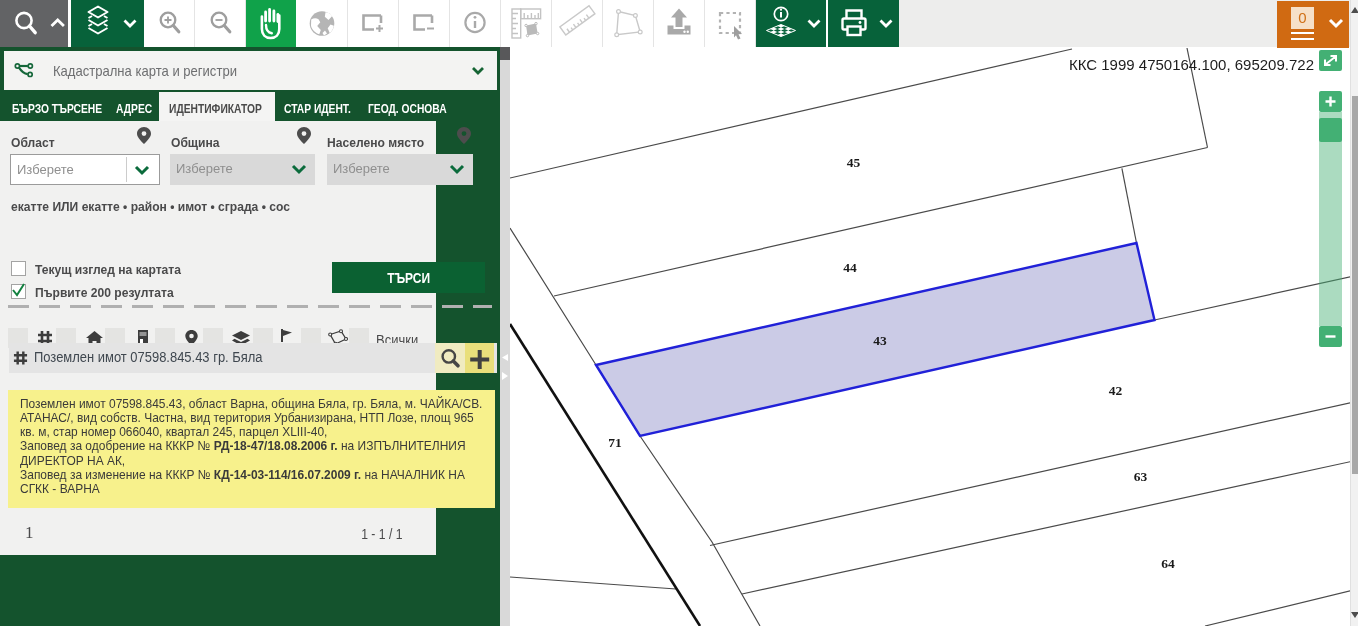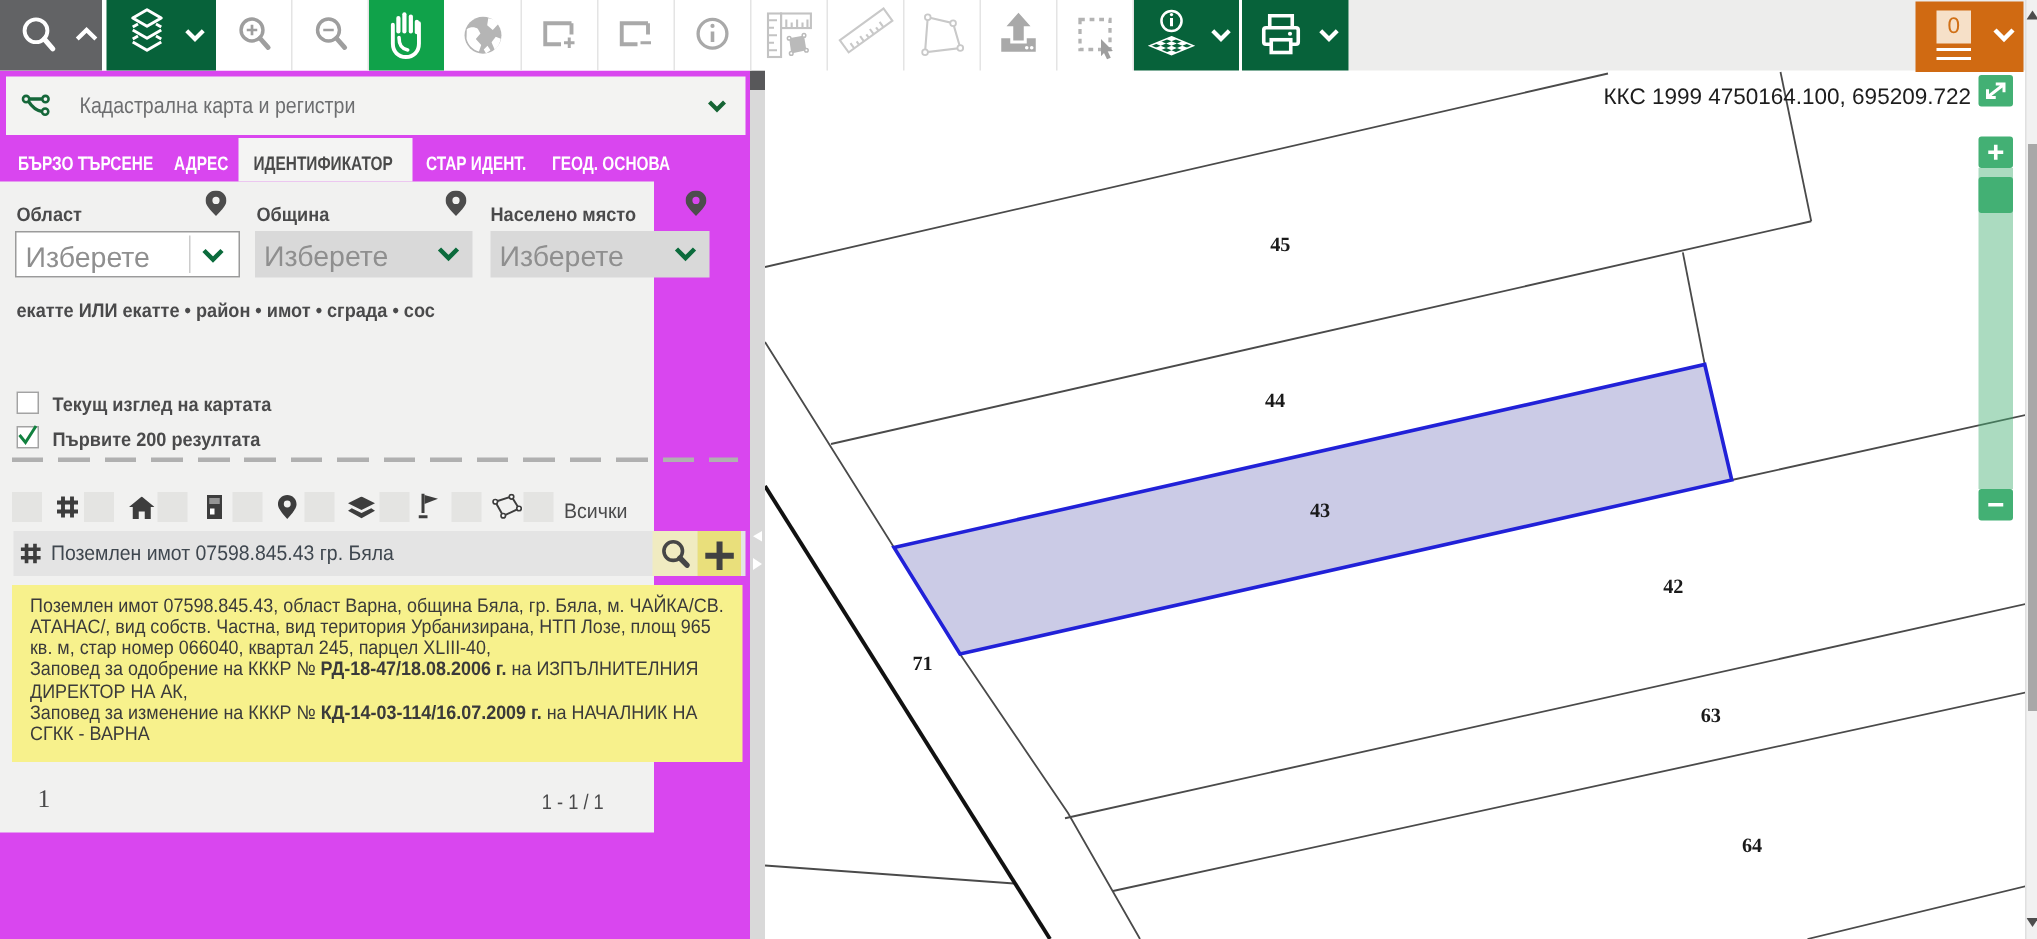--- a/index.html
+++ b/index.html
@@ -6,41 +6,41 @@
 html,body { width:1358px; height:626px; overflow:hidden; font-family:"Liberation Sans",sans-serif; }
 #app { position:relative; width:1358px; height:626px; background:#fff; }
 
 
 #toolbar { position:absolute; left:0; top:0; width:1350px; height:47px; background:#fff; }
 #tb-right-bg { position:absolute; left:899px; top:0; width:451px; height:47px; background:#ededec; }
 .tbtn { position:absolute; top:0; height:47px; }
 .sep { position:absolute; top:0; width:1px; height:47px; background:#e4e4e4; }
 
 
-#sidebar { position:absolute; left:0; top:47px; width:500px; height:579px; background:#d946ef; }
+#sidebar { position:absolute; left:0; top:47px; width:500px; height:579px; background:#14532d; }
 #hdr { position:absolute; left:4px; top:4px; width:493px; height:39px; background:#f3f3f2; }
 #hdr-text { position:absolute; left:49px; top:11px; font-size:15px; color:#6d6e70; transform:scaleX(0.87); transform-origin:left center; white-space:nowrap; }
 #tabs { position:absolute; left:0; top:43px; width:423px; height:31px; }
 .tab { position:absolute; top:0; height:31px; font-size:13px; font-weight:bold; color:#fff; line-height:38px; transform:scaleX(0.79); transform-origin:left center; white-space:nowrap; }
 #tab-active { position:absolute; left:159px; top:2px; width:116px; height:29px; background:#f4f4f3; }
 #tab-active span { position:absolute; left:10px; top:0; line-height:34px; font-size:13px; font-weight:bold; color:#4a4a4a; transform:scaleX(0.79); transform-origin:left center; white-space:nowrap; }
 #panel { position:absolute; left:0; top:74px; width:436px; height:434px; background:#f1f1f0; }
 .lbl { position:absolute; font-size:13px; font-weight:bold; color:#4a4a4b; transform:scaleX(0.93); transform-origin:left center; white-space:nowrap; }
-.sel { position:absolute; top:33px; height:31px; font-size:19px; color:#8f8f8f; }
+.sel { position:absolute; top:33px; height:31px; font-size:13px; color:#8f8f8f; }
 .sel .txt { position:absolute; left:6px; top:7px; }
 #sel1 { left:10px; width:150px; background:#fff; border:1px solid #9b9b9b; }
 #sel2 { left:170px; width:145px; background:#d9d9d9; }
 #sel3 { left:327px; width:146px; background:#d9d9d9; }
 #inpt { position:absolute; left:11px; top:97px; width:475px; height:27px; background:#fff; border:1px solid #9b9b9b; }
 #inpt span { display:inline-block; font-size:14px; color:#8b8b8b; line-height:25px; padding-left:9px; transform:scaleX(0.91); transform-origin:left center; }
 .cbx { position:absolute; left:11px; width:15px; height:15px; background:#fff; border:1px solid #a3a3a3; }
 #btn-search { position:absolute; left:332px; top:141px; width:153px; height:31px; background:#0b6132; color:#fff; font-weight:bold; font-size:15px; text-align:center; line-height:31px; }
 #dash { position:absolute; left:8px; top:184px; width:484px; height:3px; background:repeating-linear-gradient(90deg,#b0b0b0 0 21px,transparent 21px 31px); }
 .fsq { position:absolute; top:207px; width:20px; height:20px; background:#e4e4e2; }
-#srow { position:absolute; left:9px; top:233px; width:488px; height:30px; background:#e4e4e4; }
+#srow { position:absolute; left:9px; top:222px; width:488px; height:30px; background:#e4e4e4; }
 #srow-y1 { position:absolute; left:426px; top:0; width:29.6px; height:30px; background:#f0ebc1; }
 #srow-y2 { position:absolute; left:455.6px; top:0; width:29.8px; height:30px; background:#e9df7b; }
 #yellow { position:absolute; left:8px; top:268.8px; width:487px; height:118px; background:#f7f18c; color:#3a3a3a; font-size:13px; line-height:14.2px; padding:7px 0 0 12px; }
 #yellow .inner { transform:scaleX(0.92); transform-origin:left top; white-space:nowrap; }
 #pag1 { position:absolute; left:25px; top:402px; font-family:"Liberation Serif",serif; font-size:17px; color:#4a4a4b; }
 #pag2 { position:absolute; right:34px; top:405px; font-size:14px; color:#4a4a4b; transform:scaleX(0.87); transform-origin:right center; }
 
 
 #strip { position:absolute; left:500px; top:47px; width:10px; height:579px; background:#d9d9d9; }
 #strip-top { position:absolute; left:0; top:0; width:10px; height:13px; background:#58585a; }
@@ -168,20 +168,21 @@
           </svg>
       </div>
       <div class="lbl" style="left:11px; top:78px;">екатте ИЛИ екатте • район • имот • сграда • сос</div>
       <div class="cbx" style="top:139.5px;"></div>
       <div class="lbl" style="left:35px; top:141px;">Текущ изглед на картата</div>
       <div class="cbx" style="top:162.5px;"></div>
       <svg width="18" height="18" style="position:absolute;left:10px;top:161px;">
           <path d="M 3,8 L 7,13 L 14,2" stroke="#12813f" stroke-width="2" fill="none"></path>
         </svg>
       <div class="lbl" style="left:35px; top:164px;">Първите 200 резултата</div>
+      <div id="btn-search"><span style="display:inline-block;transform:scaleX(0.8);transform-origin:center;">ТЪРСИ</span></div>
       <div id="dash"></div>
 
       <div class="fsq" style="left:8px;"></div>
       <div class="fsq" style="left:56px;"></div>
       <div class="fsq" style="left:105px;"></div>
       <div class="fsq" style="left:155px;"></div>
       <div class="fsq" style="left:203px;"></div>
       <div class="fsq" style="left:253px;"></div>
       <div class="fsq" style="left:301px;"></div>
       <div class="fsq" style="left:349px;"></div>

